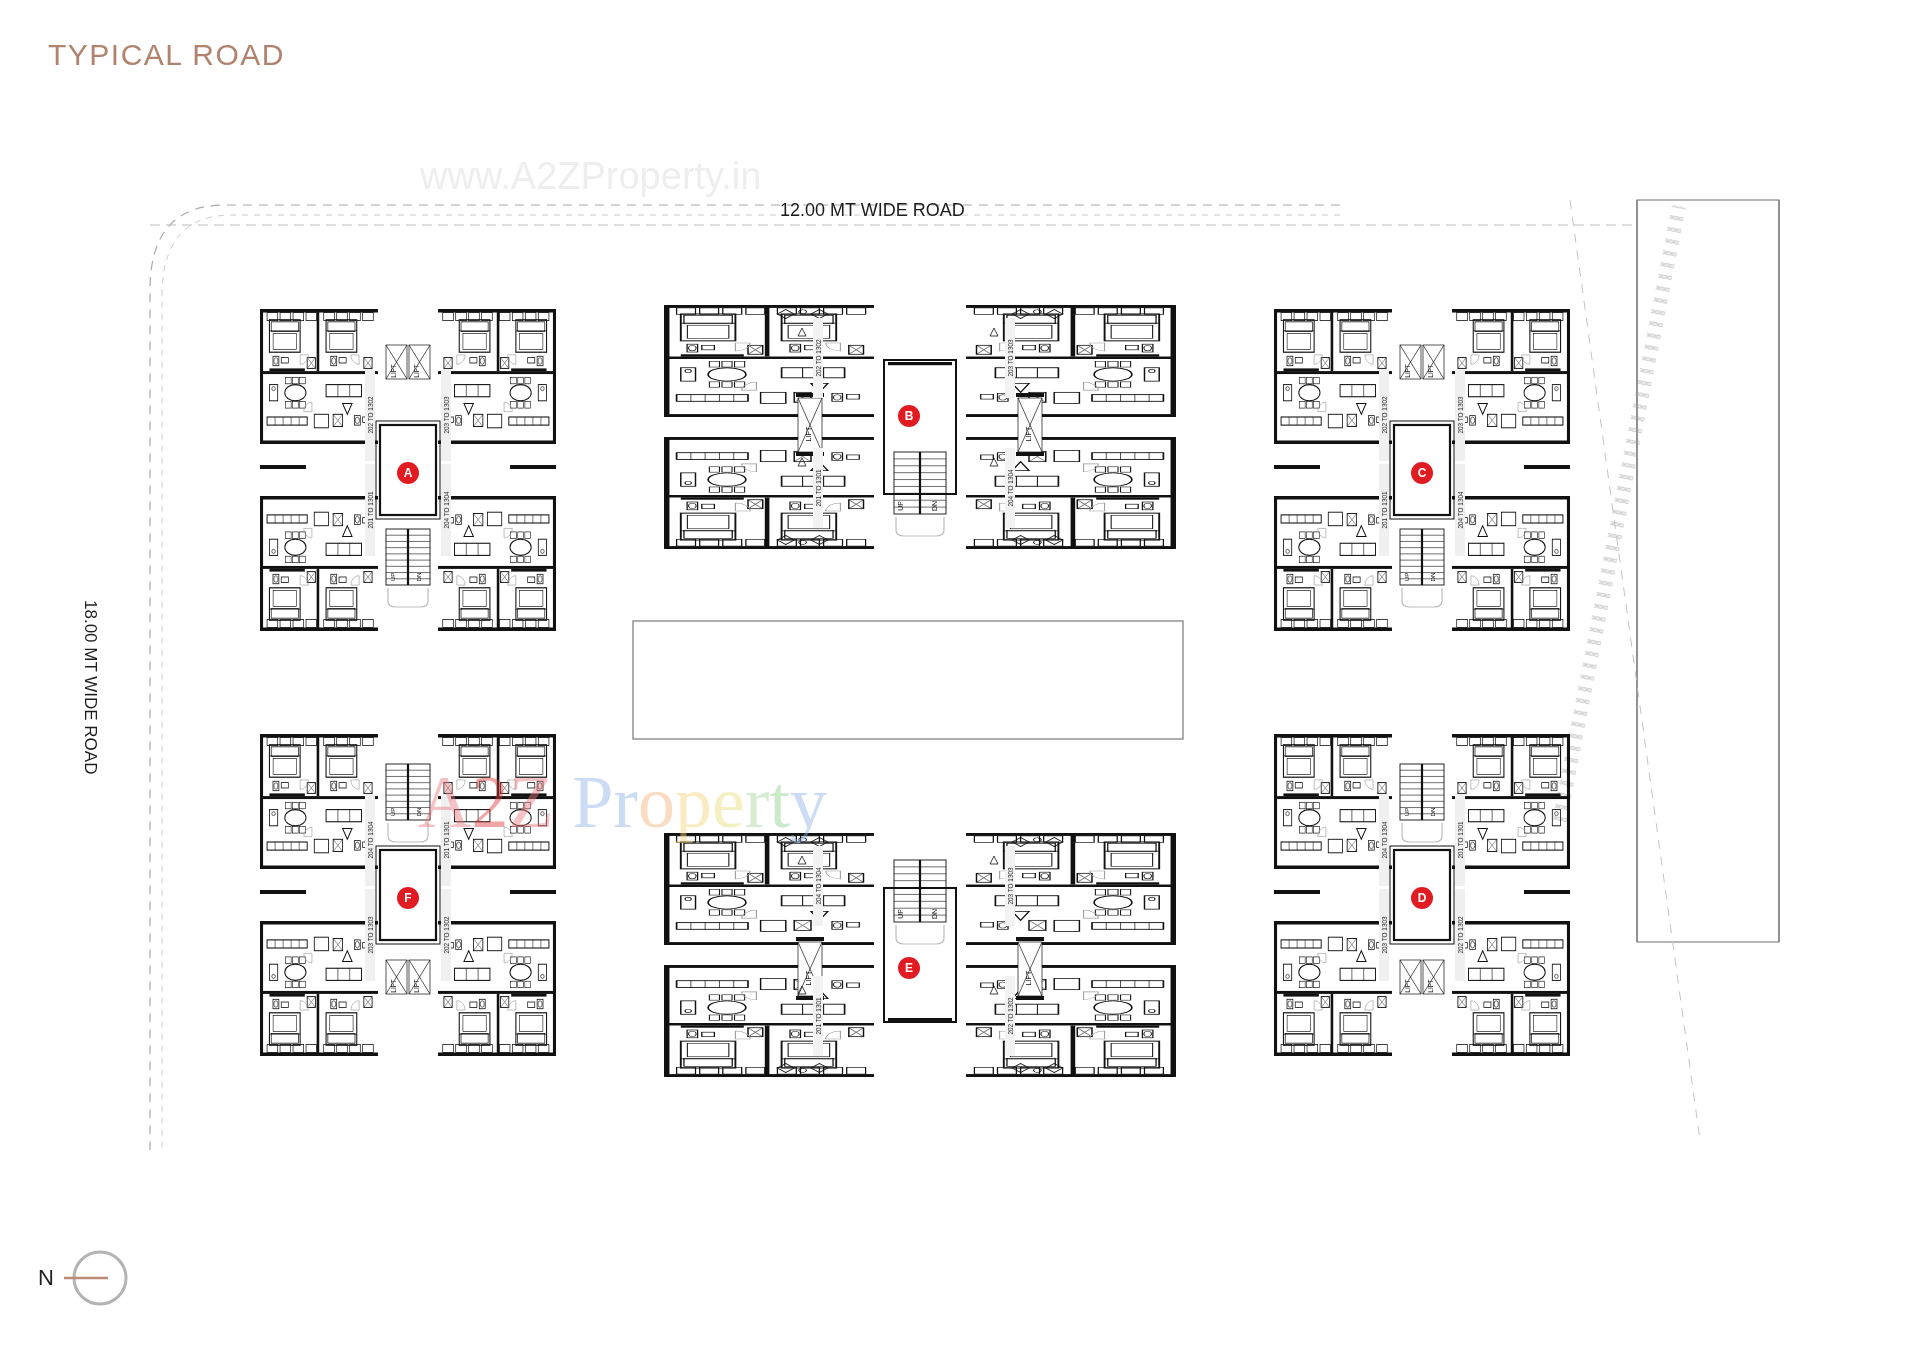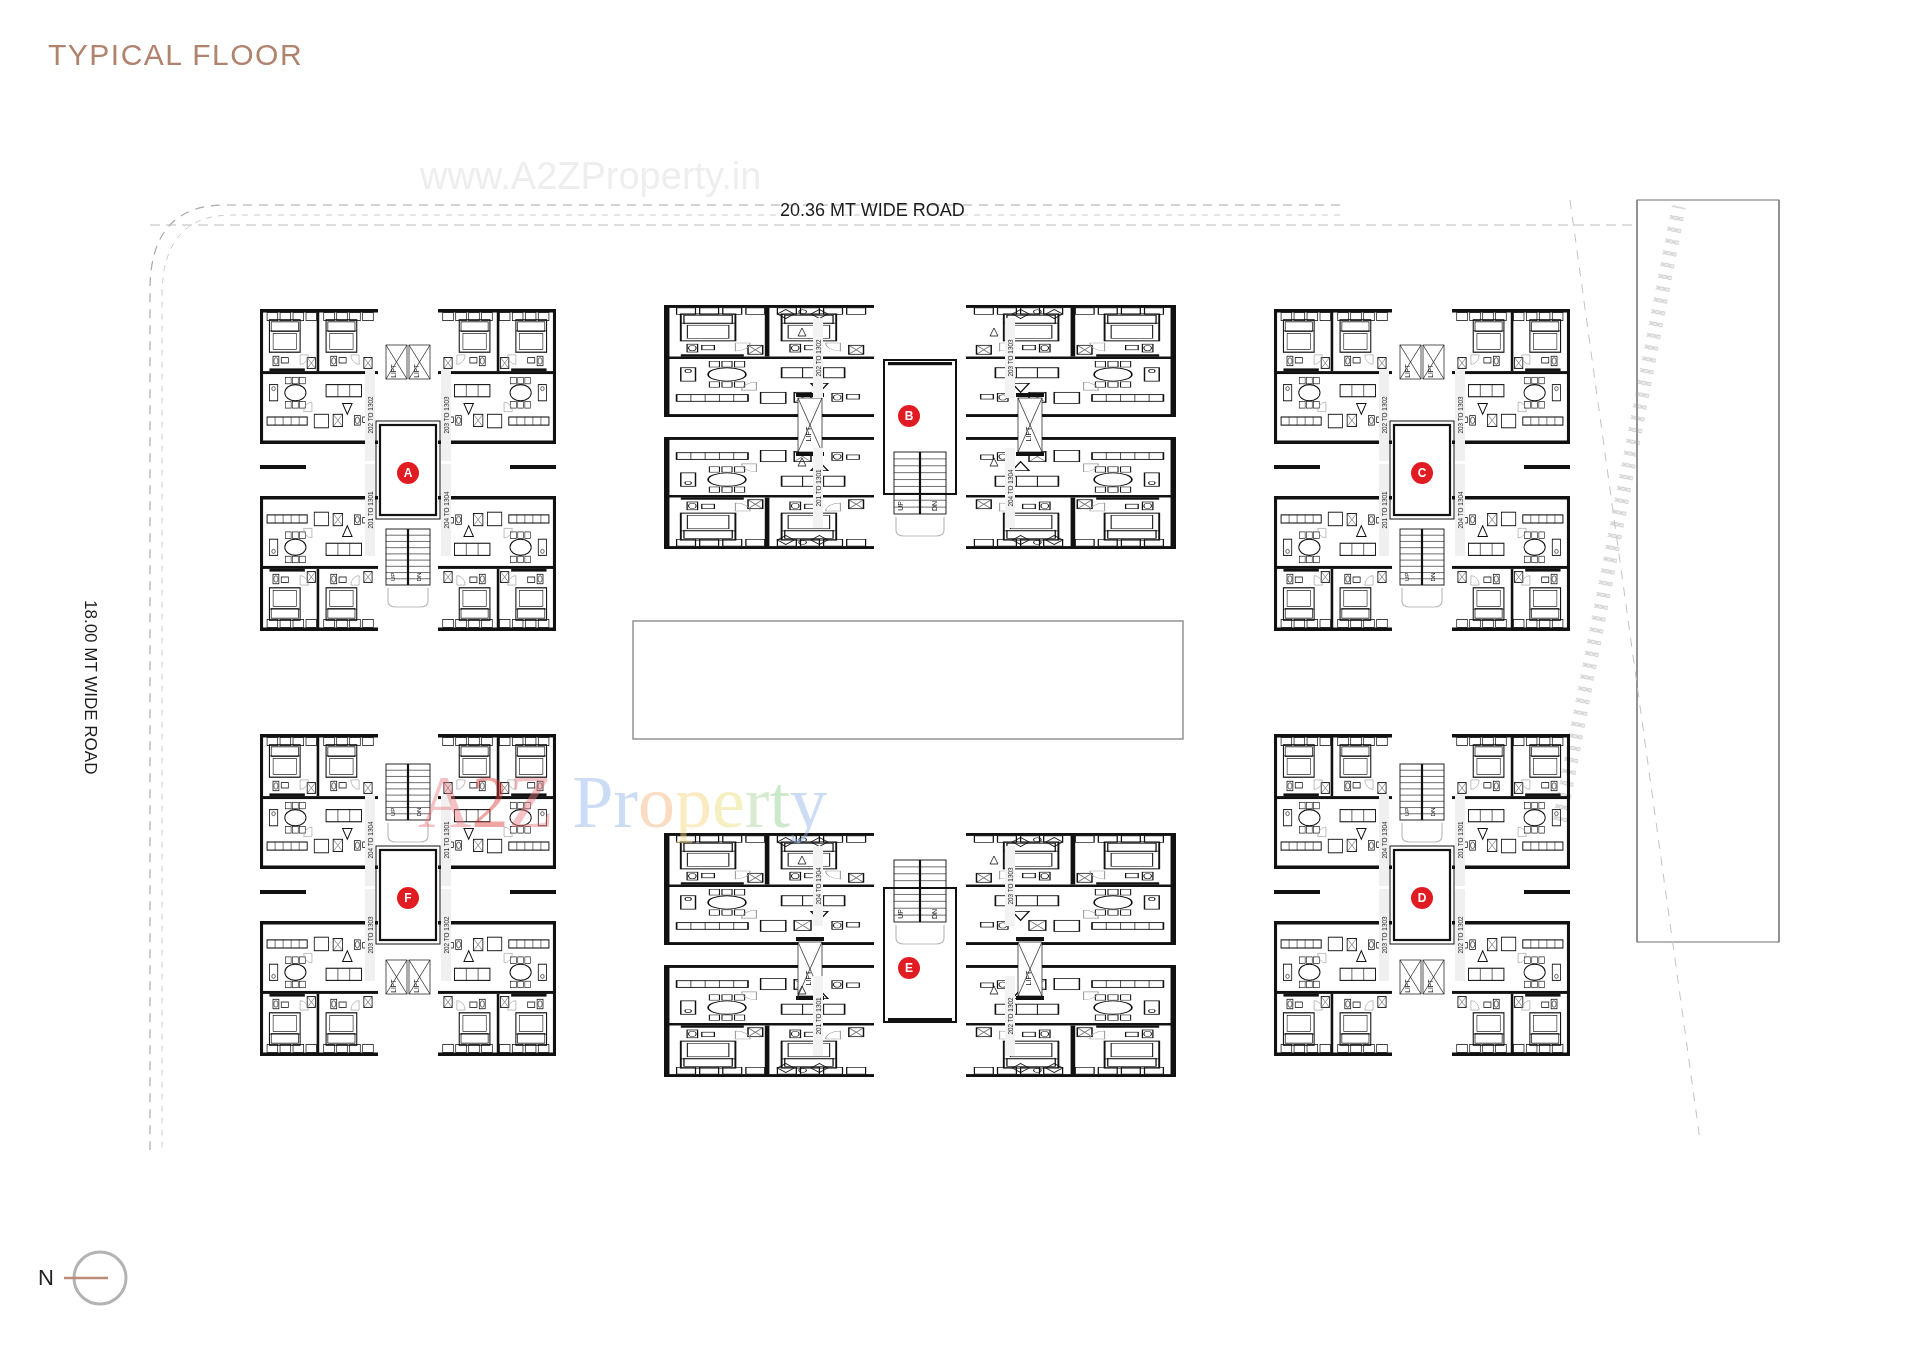--- a/index.html
+++ b/index.html
@@ -49,21 +49,21 @@
 
   
   #north{position:absolute;left:38px;top:1245px;width:120px;height:70px;}
   #north .n-letter{
     position:absolute;left:0px;top:20px;font-size:22px;color:#222;
   }
 </style>
 </head>
 <body>
 
-<div id="page-title">TYPICAL FLOOR</div>
+<div id="page-title">TYPICAL ROAD</div>
 
 <div class="wm-url">www.A2ZProperty.in</div>
 
 <svg id="siteplan" width="1920" height="1357">
   <defs>
 
     <pattern id="coil" width="6" height="12" patternUnits="userSpaceOnUse">
       <ellipse cx="3" cy="6" rx="6" ry="5.2" fill="none" stroke="#9a9a9a" stroke-width="0.7"></ellipse>
     </pattern>
 
@@ -2115,21 +2115,21 @@
           <text x="0" y="0" font-size="6.4" fill="#2a2a2a" font-family="&quot;Liberation Sans&quot;,sans-serif" transform="translate(190.6,110) rotate(-90)" text-anchor="middle">201 TO 1301</text>
         </g>
         <g>
           <rect x="183" y="159" width="10" height="92" fill="#f0f0f0" stroke="none"></rect>
           <text x="0" y="0" font-size="6.4" fill="#2a2a2a" font-family="&quot;Liberation Sans&quot;,sans-serif" transform="translate(190.6,205) rotate(-90)" text-anchor="middle">202 TO 1302</text>
         </g>
       </g>
     </g>
 </svg>
 
-<div id="road-top-label">20.36 MT WIDE ROAD</div>
+<div id="road-top-label">12.00 MT WIDE ROAD</div>
 <div id="road-left-label">18.00 MT WIDE ROAD</div>
 
 <div class="wm-big" id="wm-brand"><span style="color: rgb(232, 121, 127);">A</span><span style="color: rgb(224, 58, 58);">2</span><span style="color: rgb(232, 121, 127);">Z</span><span style="color: rgb(255, 255, 255);"> </span><span style="color: rgb(143, 179, 232);">P</span><span style="color: rgb(143, 179, 232);">r</span><span style="color: rgb(242, 178, 122);">o</span><span style="color: rgb(247, 212, 121);">p</span><span style="color: rgb(232, 224, 122);">e</span><span style="color: rgb(168, 212, 154);">r</span><span style="color: rgb(143, 208, 143);">t</span><span style="color: rgb(143, 179, 232);">y</span></div>
 
 <div id="badges">
     <div class="badge" style="left: 397px; top: 462px; background: rgb(224, 27, 34);">A</div>
     <div class="badge" style="left: 898px; top: 405px; background: rgb(224, 27, 34);">B</div>
     <div class="badge" style="left: 1411px; top: 462px; background: rgb(224, 27, 34);">C</div>
     <div class="badge" style="left: 1411px; top: 887px; background: rgb(224, 27, 34);">D</div>
     <div class="badge" style="left: 898px; top: 957px; background: rgb(224, 27, 34);">E</div>

